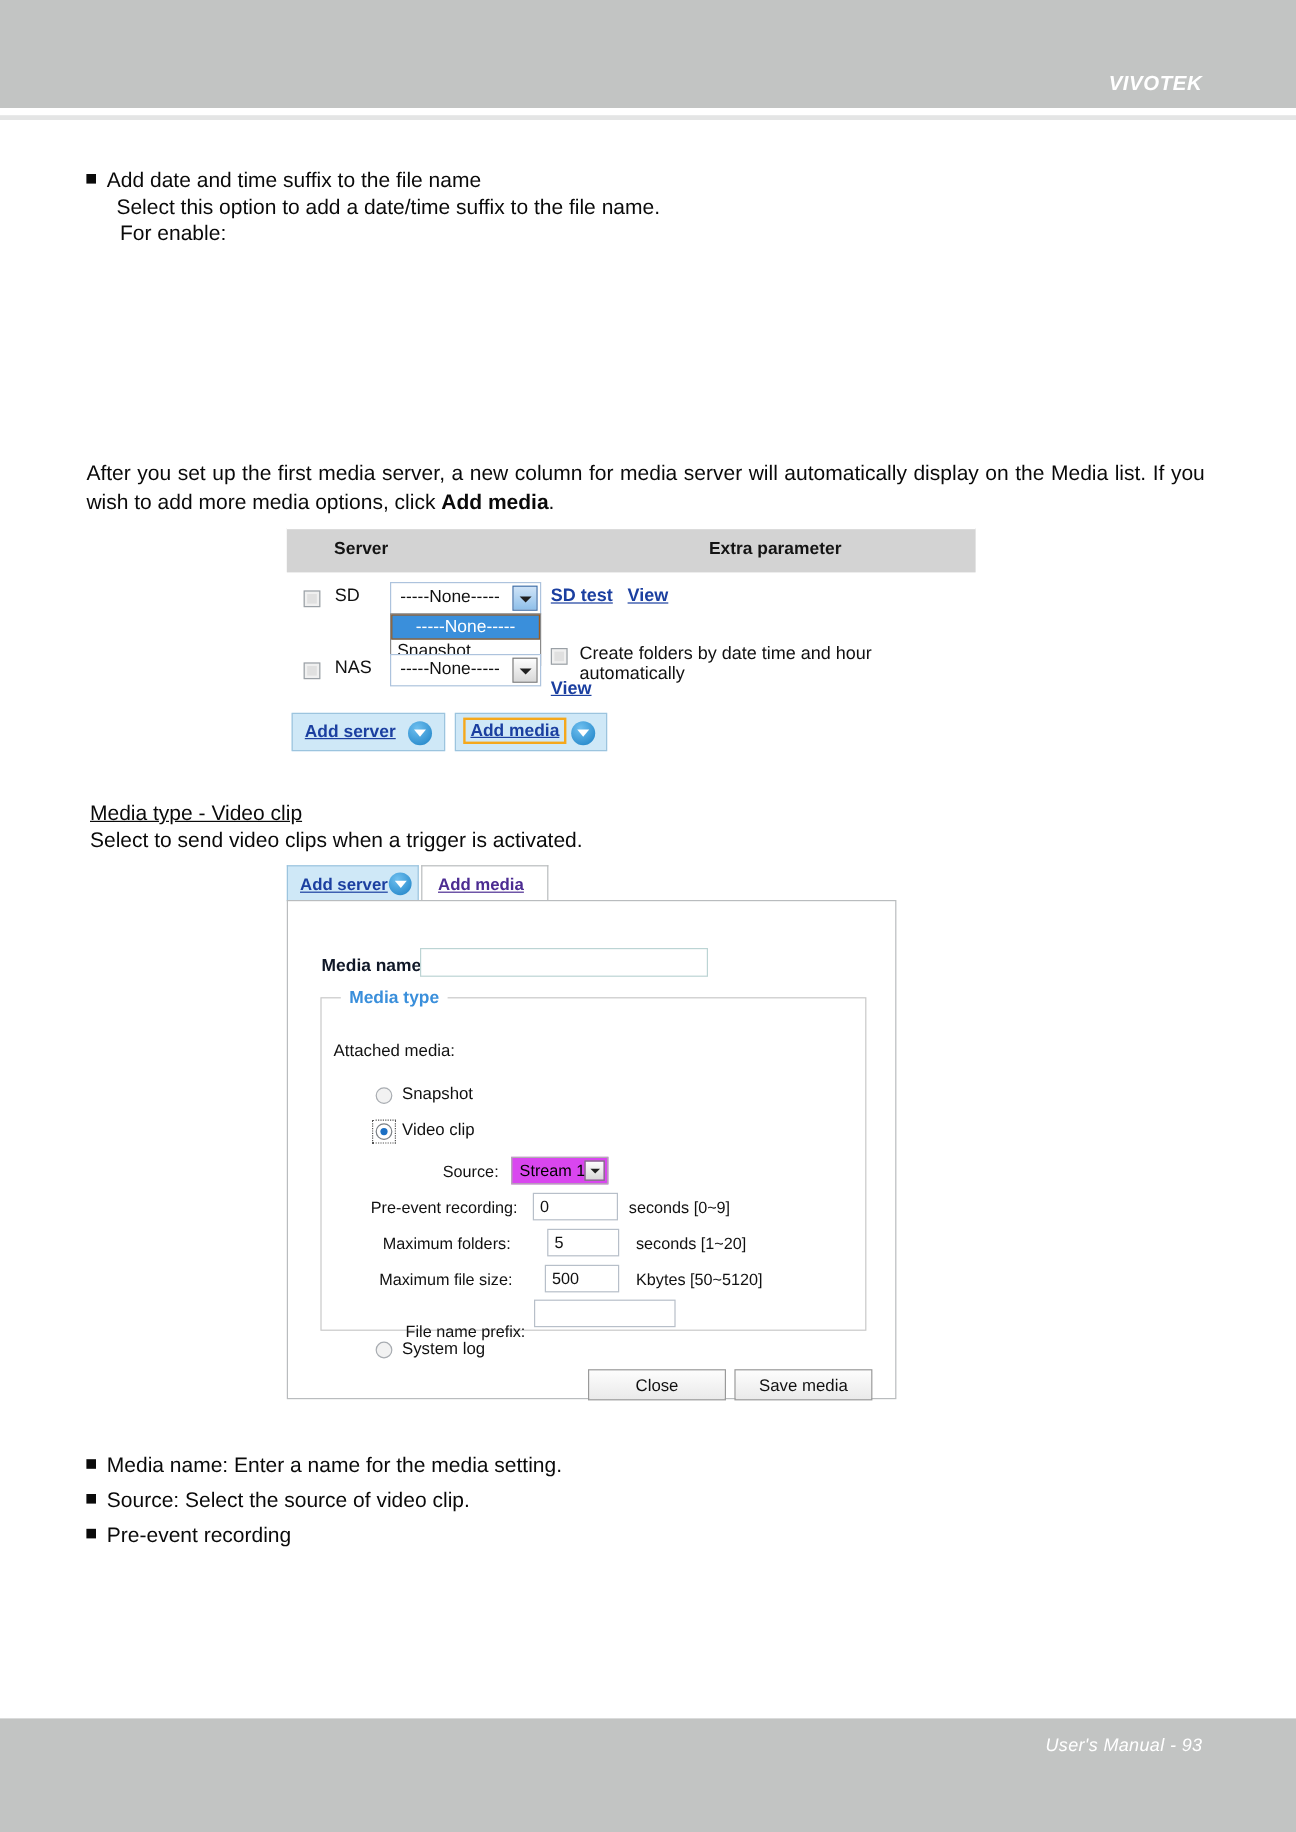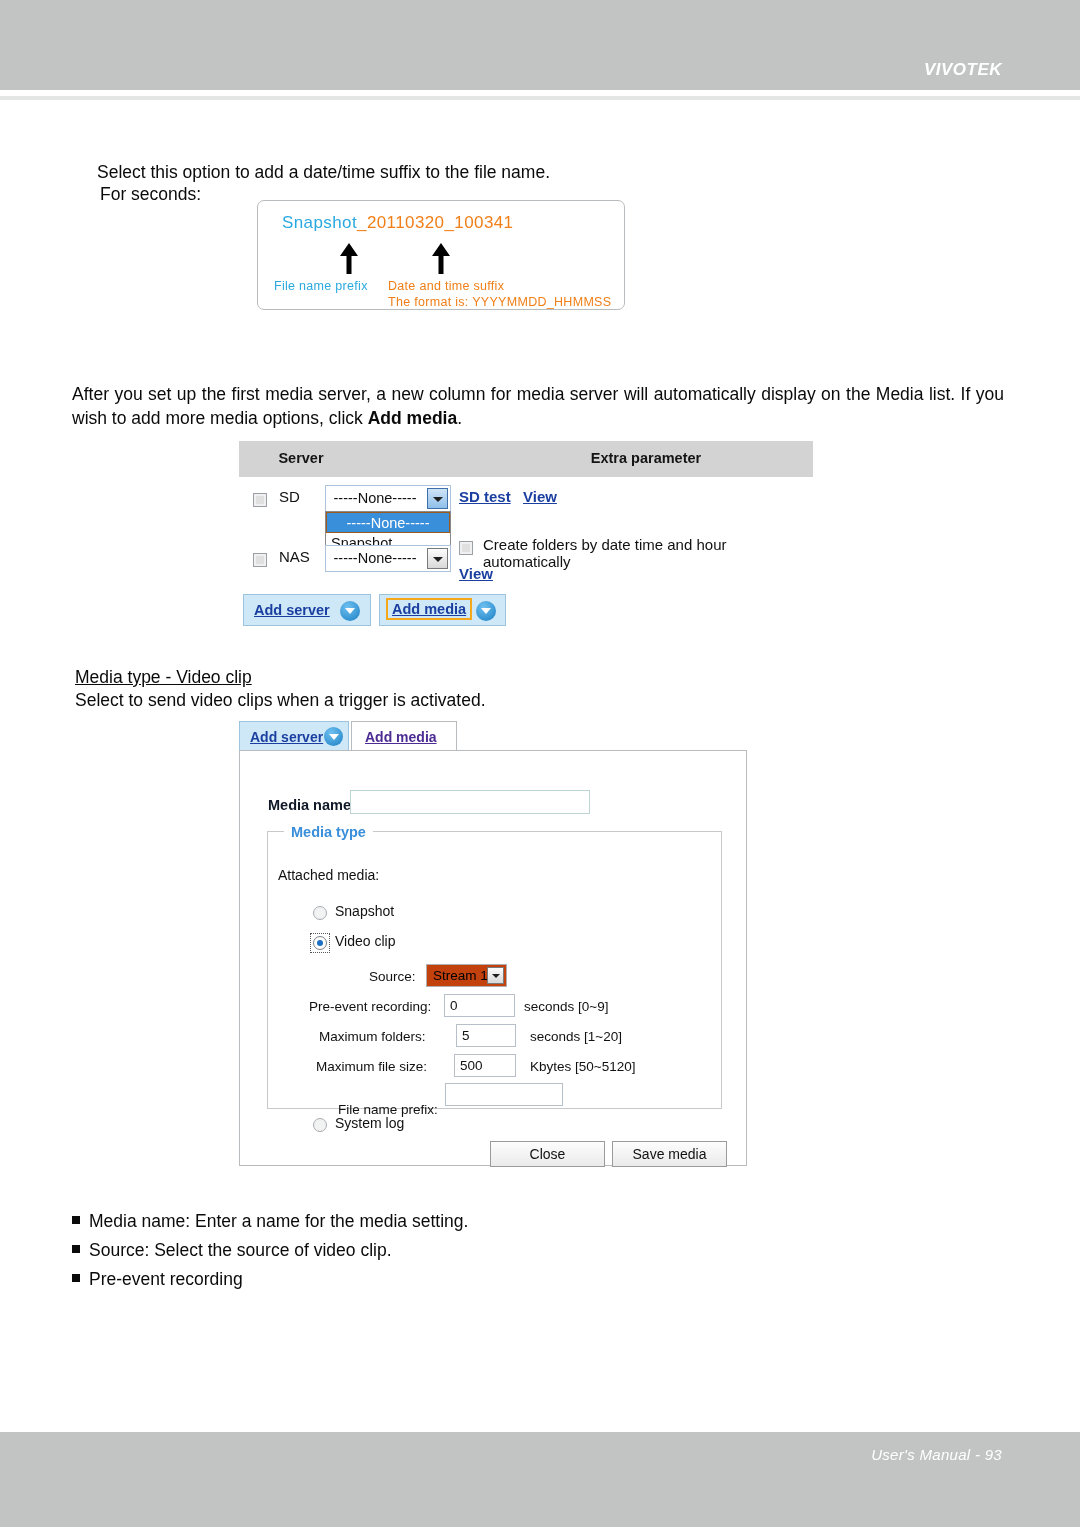--- a/index.html
+++ b/index.html
@@ -112,58 +112,47 @@
          background:#f2f2f2;box-sizing:border-box;}
   .radio.on{background:#fff;border:1px solid #7a7f85;}
   .radio.on::after{content:"";position:absolute;left:3px;top:3px;width:6px;height:6px;
          border-radius:50%;background:#1b6fc4;}
   .radio-focus{position:absolute;width:20px;height:20px;border:1px dotted #555;box-sizing:border-box;}
   .rlbl{position:absolute;font-size:14px;color:#111;}
 
   .frow{position:absolute;font-size:13.5px;color:#111;}
   .finp{position:absolute;box-sizing:border-box;height:23px;border:1px solid #b7bfc9;background:#fff;
         font-size:13.5px;color:#111;padding-left:5px;line-height:21px;}
-  .sel2{position:absolute;box-sizing:border-box;height:23px;border:1px solid #b0b0b0;background:#c2410c;}
+  .sel2{position:absolute;box-sizing:border-box;height:23px;border:1px solid #b0b0b0;background:#d946ef;}
   .sel2 .t{position:absolute;left:6px;top:3px;font-size:13.5px;}
   .sel2 .b{position:absolute;right:2px;top:2px;width:17px;height:17px;box-sizing:border-box;
            border:1px solid #7a7a7a;background:linear-gradient(#fdfdfd,#d8d8d8);}
   .sel2 .b .car{position:absolute;left:4px;top:6px;width:0;height:0;
            border-left:4px solid transparent;border-right:4px solid transparent;
            border-top:4px solid #202020;}
 
   .dbtn{position:absolute;height:26px;box-sizing:border-box;border:1px solid #9a9a9a;
         background:linear-gradient(#fdfdfd,#eaeaea);font-size:14px;color:#111;
         text-align:center;line-height:24px;}
 </style>
 </head>
 <body>
 
 <div class="page">
 
   <div class="header-band"></div>
   <div class="brand">VIVOTEK</div>
   <div class="header-rule"></div>
 
+  <div class="bullet" style="left:72px;top:138px;">
+    <span class="sq"></span><span>Add date and time suffix to the file name</span>
+  </div>
   <div class="copy" style="left:97px;top:160px;">Select this option to add a date/time suffix to the file name.</div>
-  <div class="copy" style="left:100px;top:182px;">For seconds:</div>
-
-  <div class="snapbox">
-    <div class="snap-name">
-      <span class="snap-blue">Snapshot</span><span class="snap-orange">_20110320_100341</span>
-    </div>
-    <svg class="arrowA" width="22" height="34">
-      <path d="M11 2 L20 15 L13.5 15 L13.5 33 L8.5 33 L8.5 15 L2 15 Z" fill="#000"></path>
-    </svg>
-    <svg class="arrowB" width="22" height="34">
-      <path d="M11 2 L20 15 L13.5 15 L13.5 33 L8.5 33 L8.5 15 L2 15 Z" fill="#000"></path>
-    </svg>
-    <div class="snap-lbl-blue">File name prefix</div>
-    <div class="snap-lbl-or1">Date and time suffix</div>
-    <div class="snap-lbl-or2">The format is: YYYYMMDD_HHMMSS</div>
-  </div>
+  <div class="copy" style="left:100px;top:182px;">For enable:</div>
+
 
 
   <div class="copy just" style="left:72px;top:382px;width:932px;">
     <span>After you set up the first media server, a new column for media server will automatically display on the Media list. If you wish to add more media options, click </span><b>Add media</b><span>.</span>
   </div>
 
   <div class="mlist">
     <div class="mhead">
       <div class="mh-cell mh-server">Server</div>
       <div class="mh-cell mh-media">Media</div>

